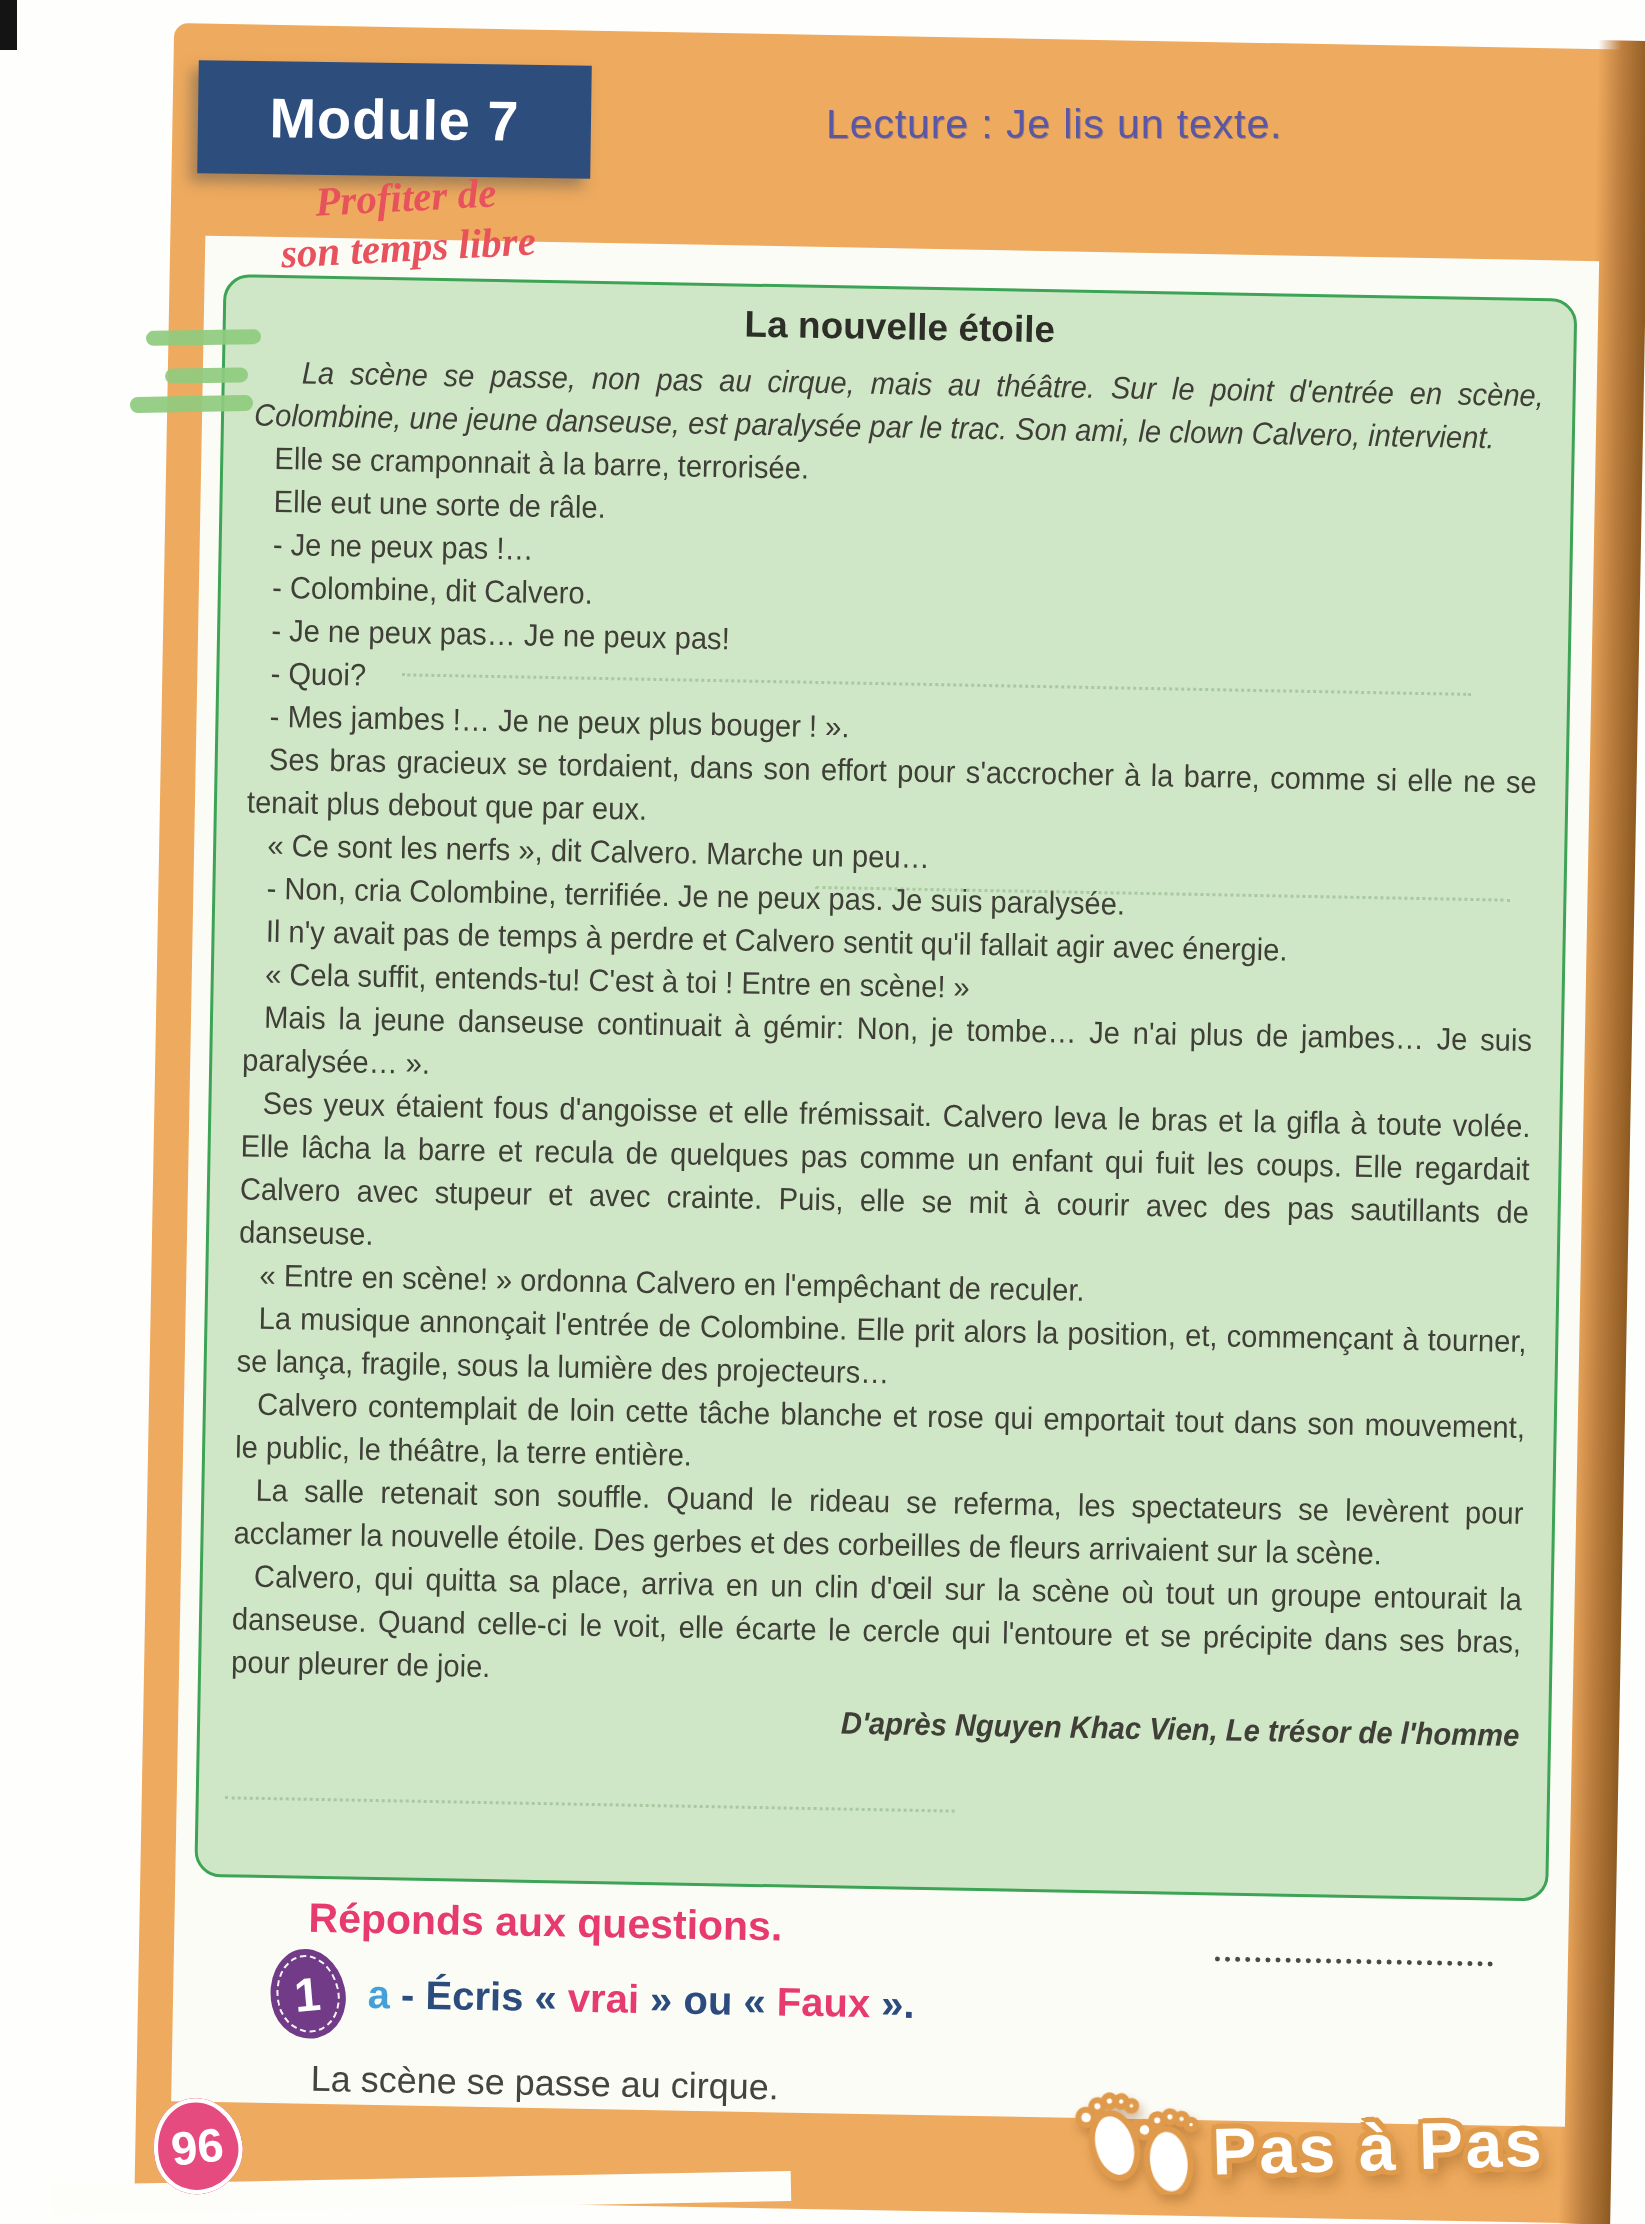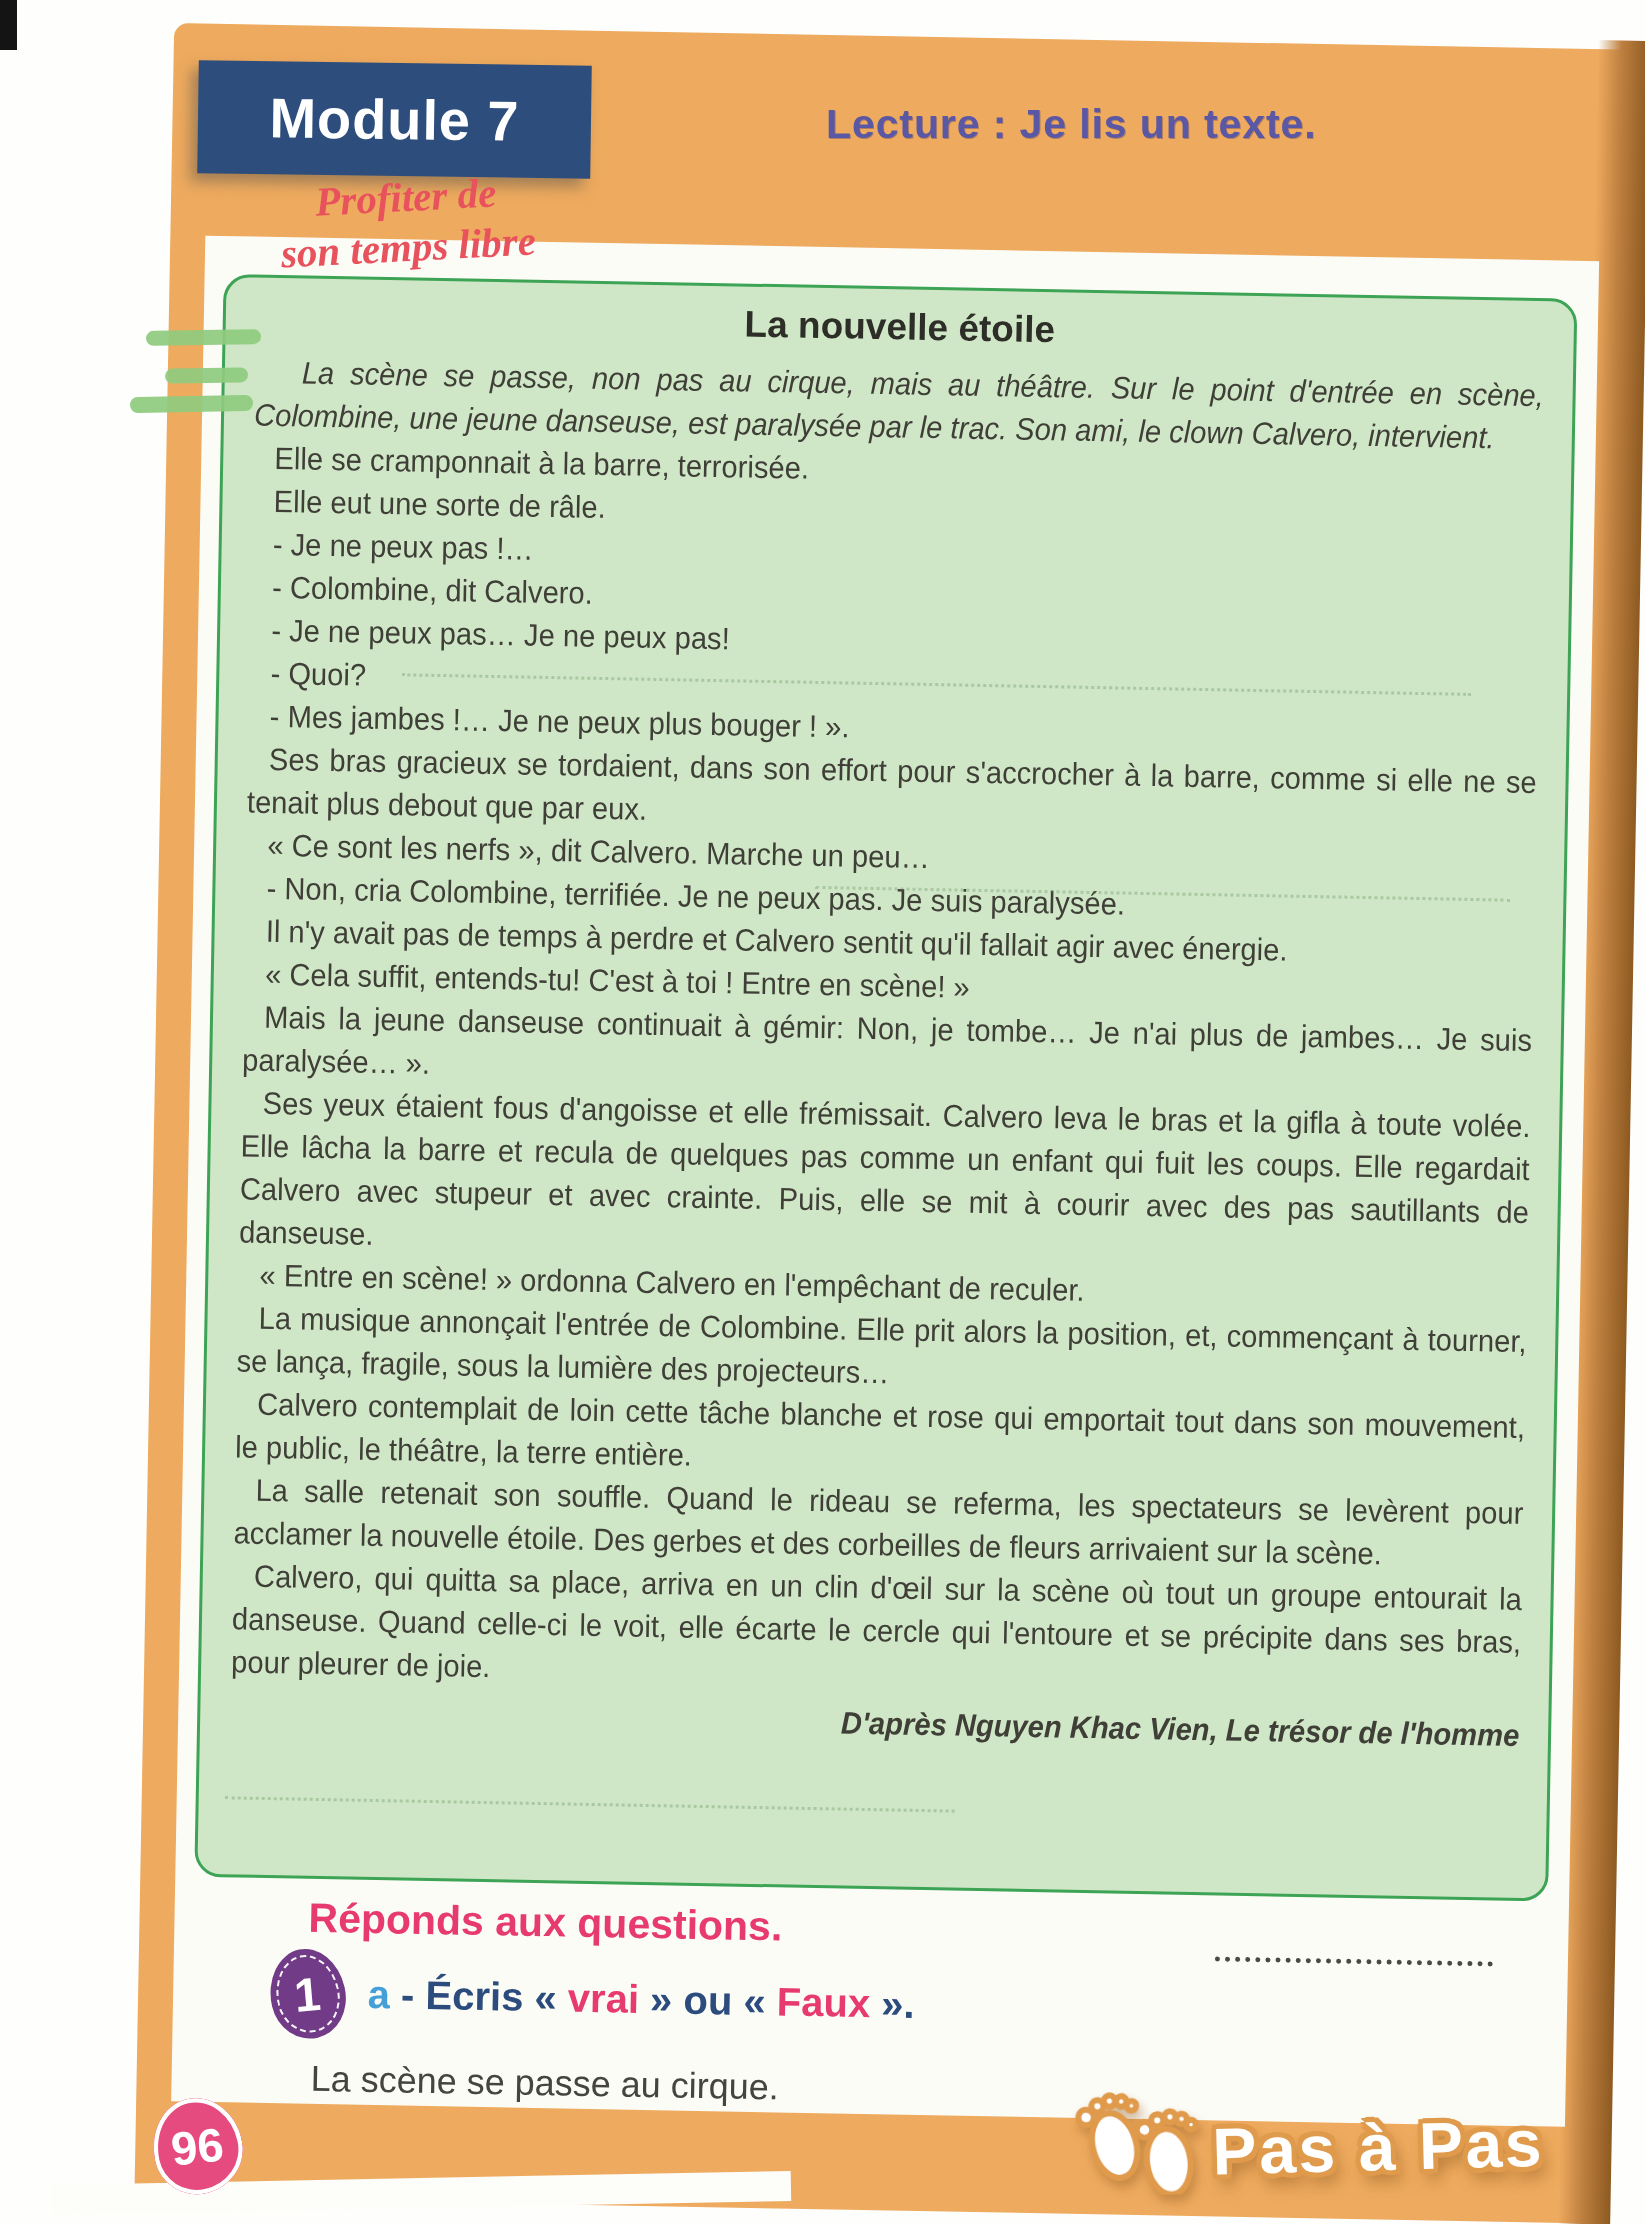--- a/index.html
+++ b/index.html
@@ -20,21 +20,21 @@
   .white-panel{position:absolute;left:35px;top:212px;right:43px;bottom:96px;background:#fcfcf7;}
 
   
   .module-badge{position:absolute;left:198px;top:63px;width:393px;height:113px;background:#2d4d7c;
                 transform:rotate(0.8deg);display:flex;align-items:center;justify-content:center;
                 box-shadow:-7px 8.7px 14px rgba(104,92,78,.55);}
   .module-badge span{color:#fff;font-size:56px;font-weight:bold;letter-spacing:0.9px;}
   .module-script{position:absolute;left:216px;top:172px;width:382px;text-align:center;
                  font-family:"Liberation Serif",serif;font-style:italic;font-weight:bold;
                  color:#e8525c;font-size:41px;line-height:50px;transform:rotate(-3deg);}
-  .lesson-title{position:absolute;left:826px;top:101px;font-size:41px;font-weight:bold;
+  .lesson-title{position:absolute;left:826px;top:101px;font-size:41px;font-weight:normal;
                 color:#5a57a5;letter-spacing:0.9px;text-shadow:0.9px 0.9px 0 rgba(60,50,110,.35);}
 
   
   .hl-dash{position:absolute;background:#8fcb7e;border-radius:7.8px;opacity:.92;}
   .dash1{left:146px;top:330px;width:115px;height:14.8px;transform:rotate(-1deg);}
   .dash2{left:165px;top:368px;width:83px;height:14.8px;transform:rotate(-1deg);}
   .dash3{left:130px;top:396px;width:123px;height:15.6px;transform:rotate(-1deg);}
 
   
   .green-box{position:relative;margin:38px 21px 0 19px;min-height:1603px;box-sizing:border-box;

